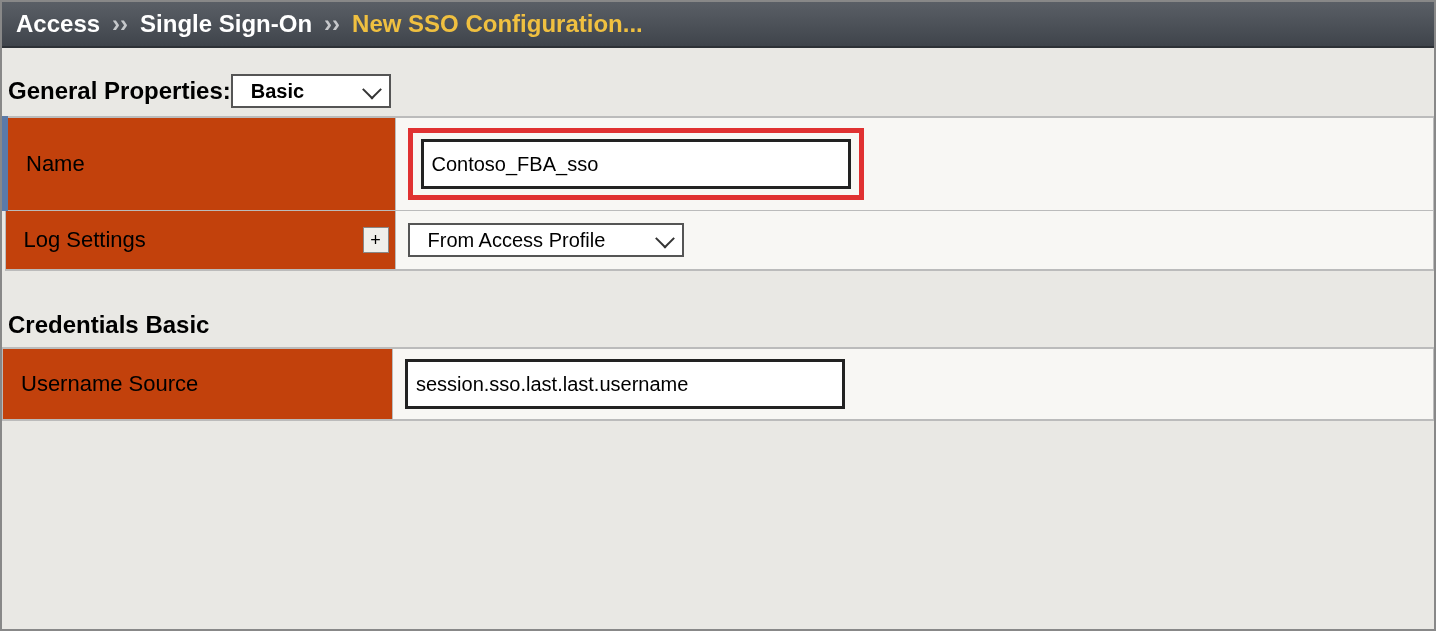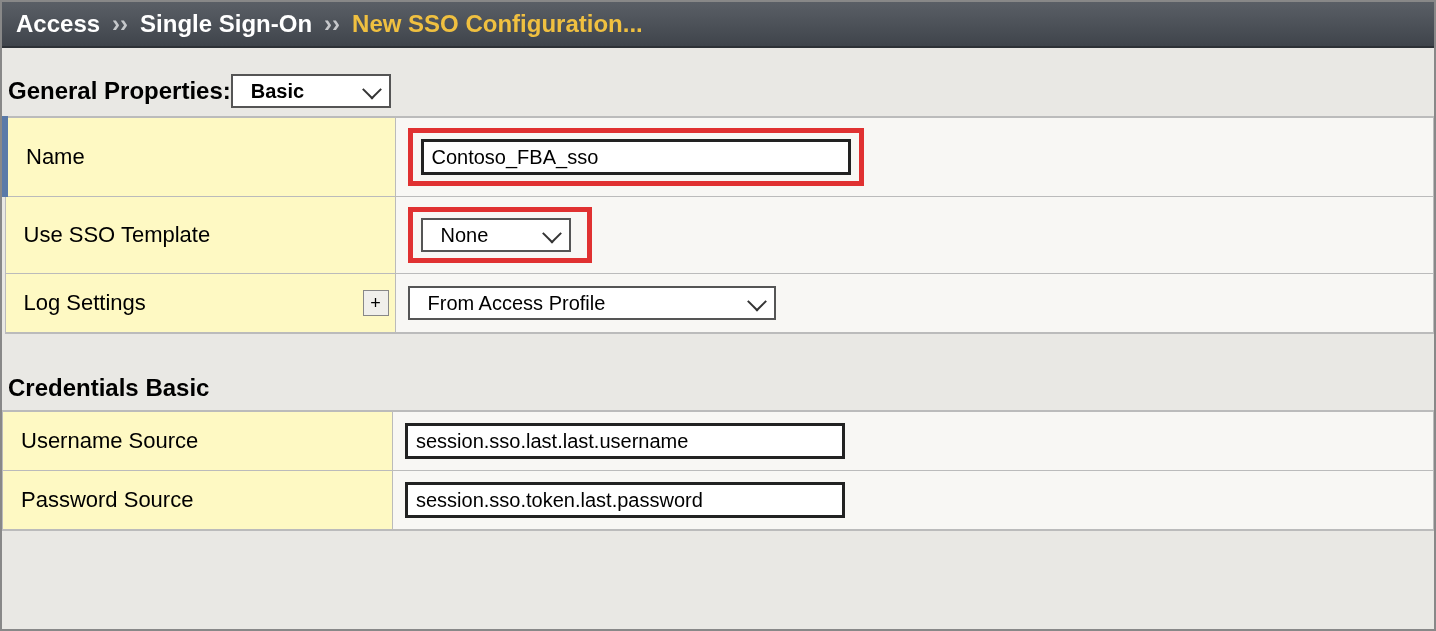--- a/index.html
+++ b/index.html
@@ -5,26 +5,26 @@
     *{box-sizing:border-box;margin:0;padding:0}
     body{font-family:Arial,Helvetica,sans-serif;font-size:22px;width:1436px;height:631px;background:#e9e8e4;border:2px solid #888;overflow:hidden}
     .hdr{background:#4a4f56;background:linear-gradient(#5a5f66,#3f444b);border-bottom:2px solid #2d3136;padding:8px 14px;color:#fff;font-weight:bold;font-size:24px;display:flex;align-items:center;gap:12px}
     .hdr .sep{color:#c5c7ca;font-weight:bold}
     .hdr .cur{color:#f0c040}
     .section-title{font-weight:bold;font-size:24px;padding:26px 6px 8px 6px;display:flex;align-items:center;gap:0}
     .select{background:#fff;border:2px solid #555;height:34px;font-size:20px;display:inline-flex;align-items:center;padding:0 36px 0 18px;position:relative;cursor:pointer}
     .select::after{content:"";position:absolute;right:10px;top:50%;width:12px;height:12px;border-right:2px solid #333;border-bottom:2px solid #333;transform:translateY(-60%) rotate(45deg)}
     .tbl{border-collapse:collapse;width:100%;border-top:2px solid #bbb;border-bottom:2px solid #bbb}
     .tbl td{border:1px solid #bbb;padding:0;vertical-align:middle}
-    .tbl td.label{width:390px;background:#fef9c3;padding:16px 10px 16px 18px;font-size:22px;position:relative}
+    .tbl td.label{width:390px;background:#c2410c;padding:16px 10px 16px 18px;font-size:22px;position:relative}
     .tbl td.val{background:#f8f7f4;padding:10px 12px}
     .tbl td.val.hl{position:relative}
     .hl-box{border:5px solid #e03131;padding:6px 8px;display:inline-block;background:transparent}
     .tbl tr.active td.label{border-left:6px solid #5a7aa8}
-    .txt{background:#fff;border:3px solid #222;height:36px;font-size:20px;padding:0 8px;display:inline-flex;align-items:center;width:440px}
+    .txt{background:#fff;border:3px solid #222;height:50px;font-size:20px;padding:0 8px;display:inline-flex;align-items:center;width:440px}
     .plus{display:inline-flex;align-items:center;justify-content:center;width:26px;height:26px;border:1px solid #888;background:#f0efeb;font-size:18px;line-height:1;cursor:pointer;position:absolute;right:6px;top:50%;transform:translateY(-50%)}
     .spacer{height:30px}
   </style>
 </head>
 <body>
 
 <div class="hdr">
   <span>Access</span>
   <span class="sep">››</span>
   <span>Single Sign-On</span>
@@ -41,53 +41,39 @@
   <tbody>
       <tr class="active">
     <td class="label">Name</td>
     <td class="val hl">
       <span class="hl-box">
         <span class="txt" style="width:430px">Contoso_FBA_sso</span>
       </span>
     </td>
   </tr>
   <tr>
-    <td class="label">Use SSO Template</td>
-    <td class="val hl">
-      <span class="hl-box" style="padding:6px 16px 6px 8px">
-        <span class="select" style="width:150px">None</span>
-      </span>
-    </td>
-  </tr>
-  <tr>
     <td class="label">
       <span>Log Settings</span>
       <span class="plus">+</span>
     </td>
     <td class="val">
-      <span class="select" style="width:368px">From Access Profile</span>
+      <span class="select" style="width:276px">From Access Profile</span>
     </td>
   </tr>
 </tbody>
   </table>
 
 <div class="spacer"></div>
 
 <div class="section-title" style="padding-top:10px">
   <span>Credentials Basic</span>
 </div>
 
 <table class="tbl">
   <tbody>
       <tr>
     <td class="label">Username Source</td>
     <td class="val">
       <span class="txt">session.sso.last.last.username</span>
     </td>
   </tr>
-  <tr>
-    <td class="label">Password Source</td>
-    <td class="val">
-      <span class="txt">session.sso.token.last.password</span>
-    </td>
-  </tr>
 </tbody>
   </table>
 
 </body></html>

